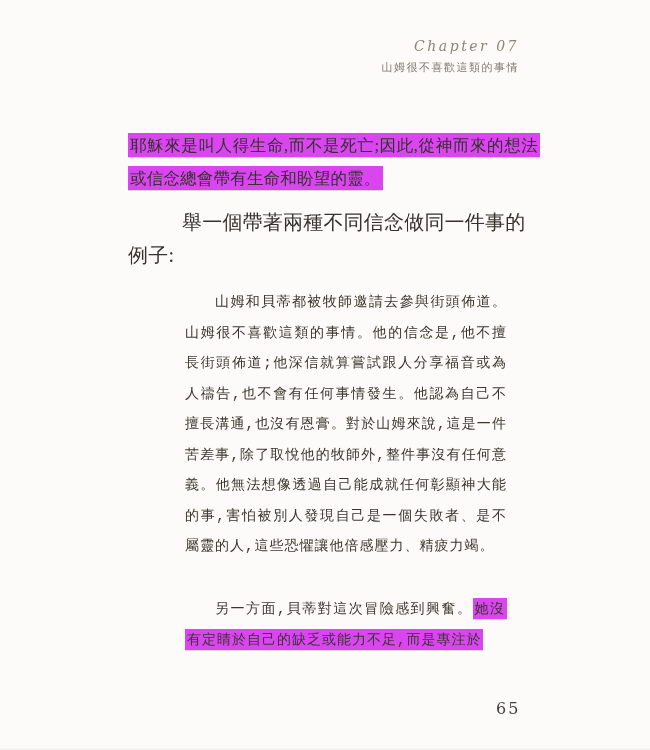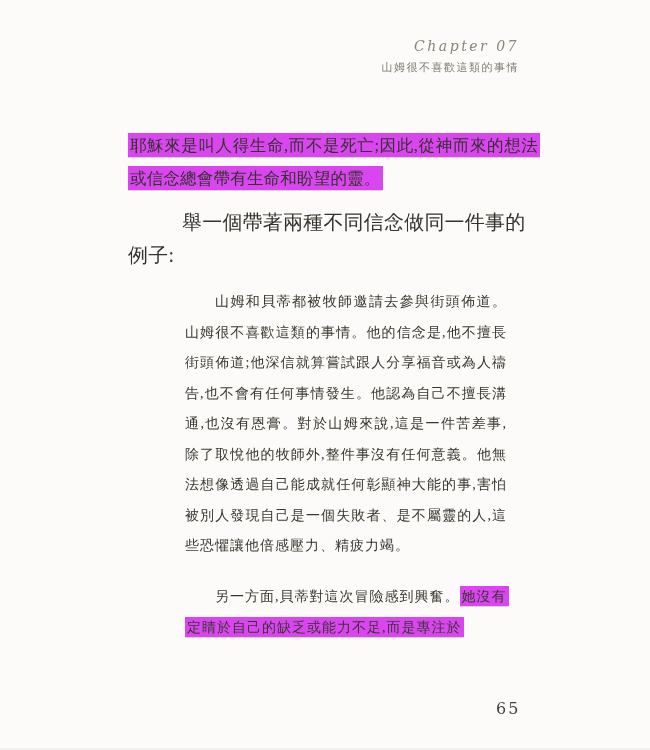--- a/index.html
+++ b/index.html
@@ -67,23 +67,24 @@
     width:322px;
     font-size:14px;
     line-height:30.5px;
     letter-spacing:1px;
     text-align:justify;
     color:#3a362f;
   }
   .quote p{
     margin:0;
     text-indent:30px;
+    font-family:Liberation Mono, monospace;
   }
   .quote p + p{
-    margin-top:20px;
+    margin-top:32px;
   }
   
   .page-number{
     position:absolute;
     left:496px;top:699px;
     font-family:"DejaVu Serif",serif;
     font-size:16px;
     letter-spacing:2px;
     color:#45423c;
   }

